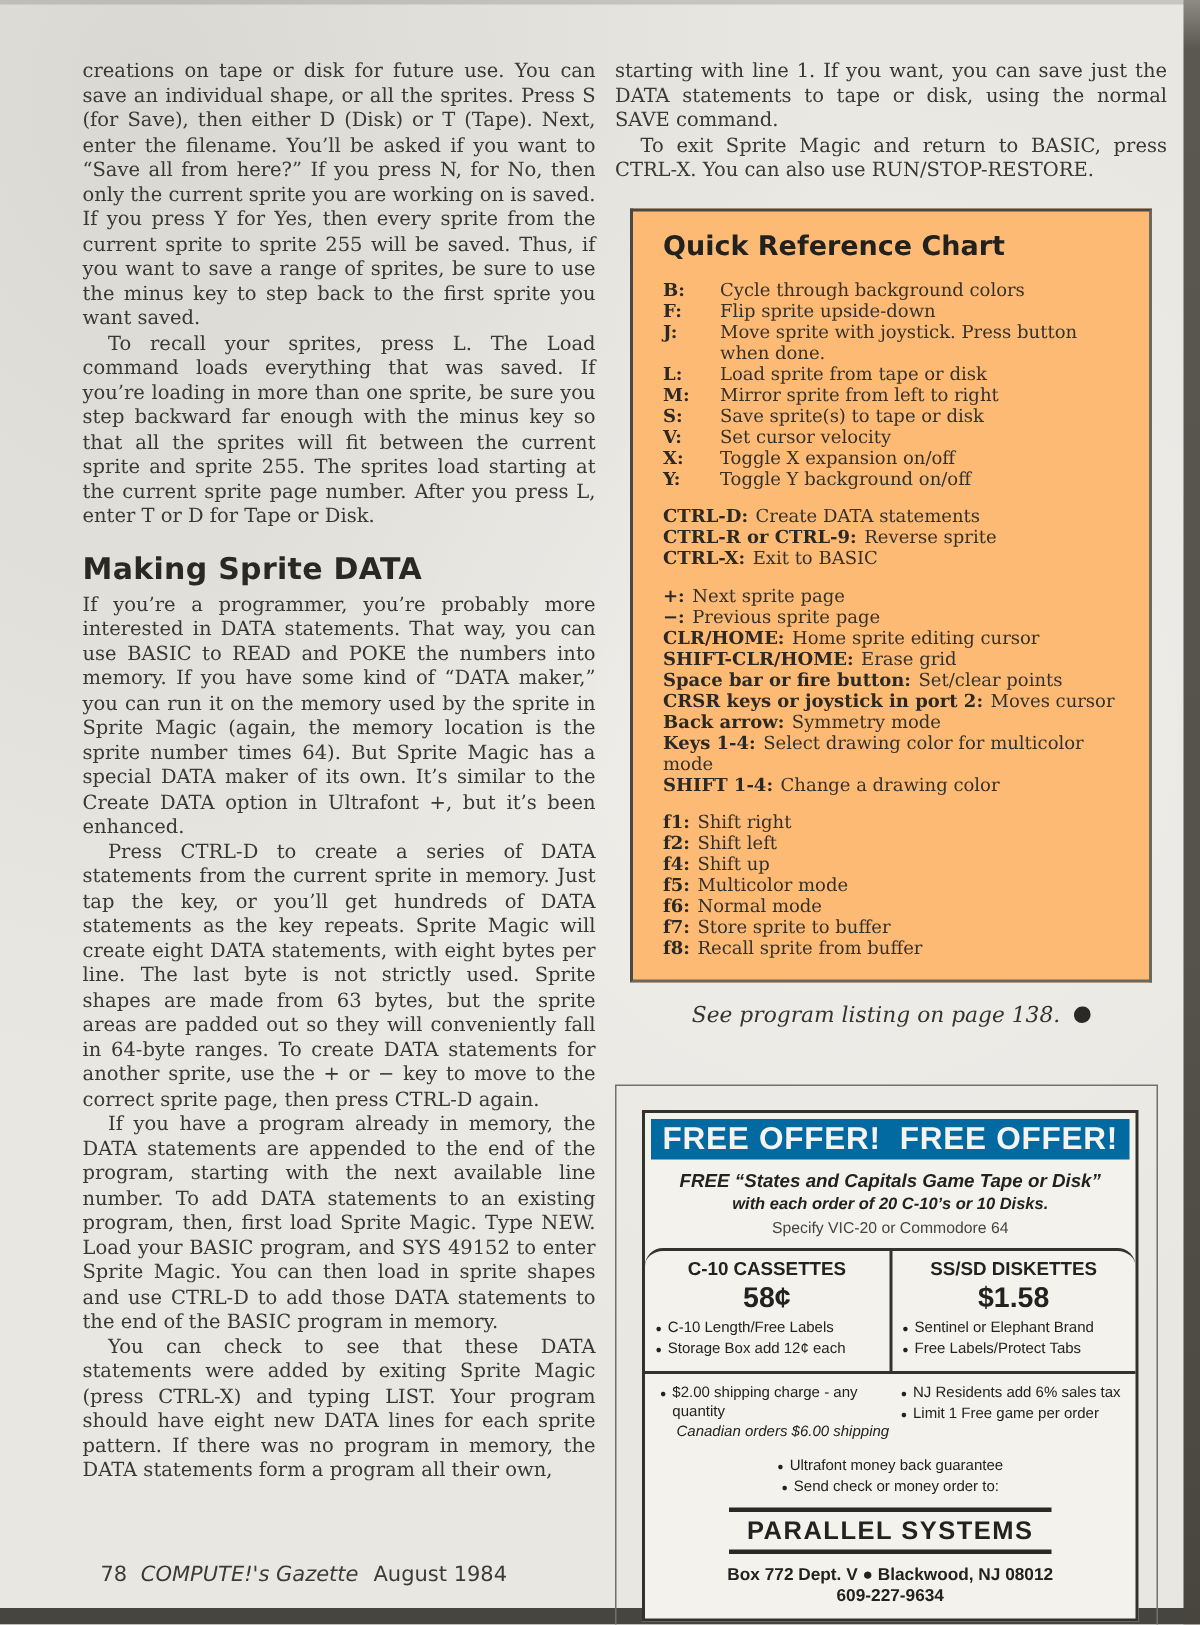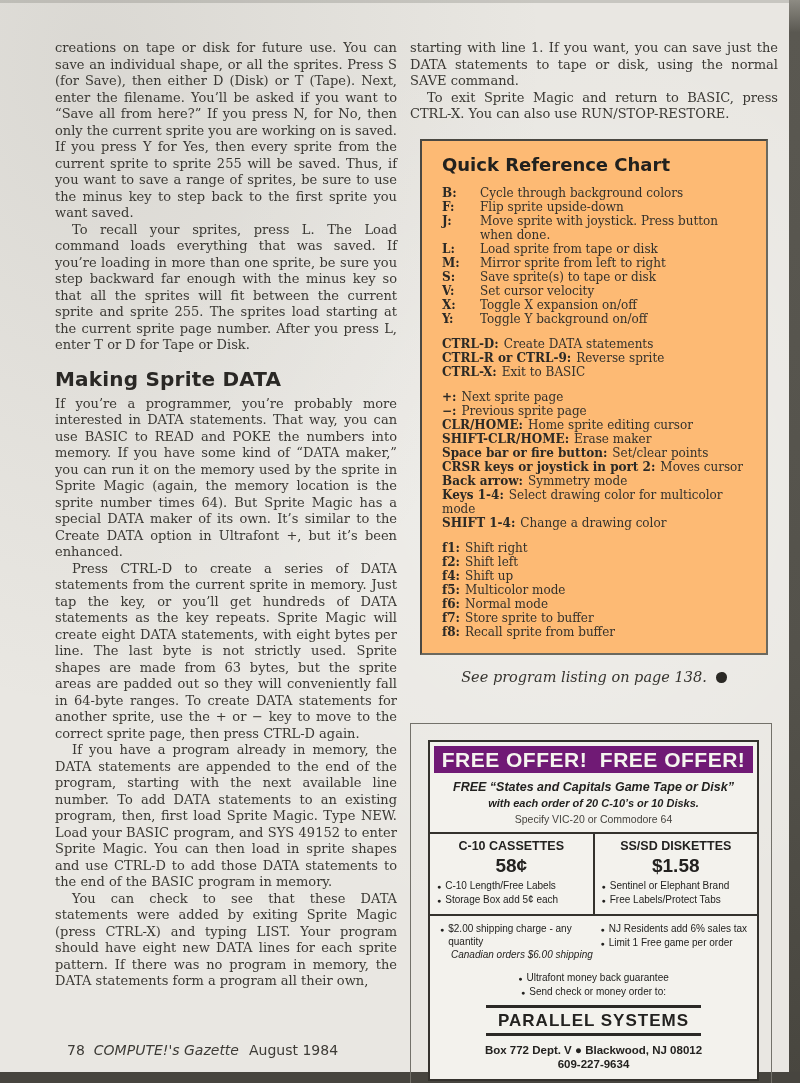--- a/index.html
+++ b/index.html
@@ -50,30 +50,30 @@
 
   .see-listing{margin:12px 0 0;text-align:center;font-style:italic;
     font-size:14.5px;line-height:20px;color:#36342f;}
   .end-marker{display:inline-block;width:11px;height:11px;border-radius:50% 45% 50% 48%;
     background:#2b2925;margin-left:9px;vertical-align:-1px;}
 
   
   .ad-outer{margin:36px 0 0;width:362px;box-sizing:border-box;
     border:1px solid #73716a;padding:16px 12px 27px 17px;}
   .ad-inner{border:2px solid #34322d;background:#f3f2ed;color:#232220;}
-  .ad-header{margin:4px 4px 0;background:#701a75;color:#f5f4ef;text-align:center;
+  .ad-header{margin:4px 4px 0;background:#0369a1;color:#f5f4ef;text-align:center;
     font-family:"Liberation Sans", sans-serif;font-weight:bold;font-size:21px;line-height:27px;
     letter-spacing:0.5px;white-space:pre;}
   .ad-sub1{font-family:"Liberation Sans", sans-serif;font-weight:bold;font-style:italic;
     font-size:12.5px;line-height:15px;text-align:center;margin-top:7px;}
   .ad-sub2{font-family:"Liberation Sans", sans-serif;font-weight:bold;font-style:italic;
     font-size:11px;line-height:13px;text-align:center;margin-top:2px;}
   .ad-sub3{font-family:"Liberation Sans", sans-serif;font-size:10.5px;line-height:13px;
     text-align:center;margin:3px 0 6px;color:#46443f;}
-  .ad-products{border-top:2px solid #34322d;display:flex;}
+  .ad-products{border-top:2px solid #34322d;display:flex;border-radius:12px;}
   .ad-product{flex:1;padding:5px 7px 7px;box-sizing:border-box;}
   .ad-product.first{border-right:2px solid #34322d;}
   .ad-prod-name{font-family:"Liberation Sans", sans-serif;font-weight:bold;
     font-size:12.5px;line-height:15px;text-align:center;}
   .ad-prod-price{font-family:"Liberation Sans", sans-serif;font-weight:bold;
     font-size:19px;line-height:21px;text-align:center;margin:1px 0 3px;}
   .ad-bullet{font-family:"Liberation Sans", sans-serif;font-size:10px;line-height:13px;
     display:flex;gap:4px;align-items:baseline;}
   .blt{flex:0 0 auto;}
   .blt::before{content:"●";font-size:7px;}
@@ -192,21 +192,21 @@
 
         <div class="qrc-line">
           <span class="qrc-key-inline">−:</span><span class="qrc-desc-inline">Previous sprite page</span>
         </div>
 
         <div class="qrc-line">
           <span class="qrc-key-inline">CLR/HOME:</span><span class="qrc-desc-inline">Home sprite editing cursor</span>
         </div>
 
         <div class="qrc-line">
-          <span class="qrc-key-inline">SHIFT-CLR/HOME:</span><span class="qrc-desc-inline">Erase maker</span>
+          <span class="qrc-key-inline">SHIFT-CLR/HOME:</span><span class="qrc-desc-inline">Erase grid</span>
         </div>
 
         <div class="qrc-line">
           <span class="qrc-key-inline">Space bar or fire button:</span><span class="qrc-desc-inline">Set/clear points</span>
         </div>
 
         <div class="qrc-line">
           <span class="qrc-key-inline">CRSR keys or joystick in port 2:</span><span class="qrc-desc-inline">Moves cursor</span>
         </div>
 
@@ -268,21 +268,21 @@
       <div class="ad-products">
         <div class="ad-product first">
           <div class="ad-prod-name">C-10 CASSETTES</div>
           <div class="ad-prod-price">58¢</div>
           <div class="ad-bullet">
               <span class="blt"></span>
               <span>C-10 Length/Free Labels</span>
             </div>
           <div class="ad-bullet">
               <span class="blt"></span>
-              <span>Storage Box add 5¢ each</span>
+              <span>Storage Box add 12¢ each</span>
             </div>
         </div>
         <div class="ad-product">
           <div class="ad-prod-name">SS/SD DISKETTES</div>
           <div class="ad-prod-price">$1.58</div>
           <div class="ad-bullet">
               <span class="blt"></span>
               <span>Sentinel or Elephant Brand</span>
             </div>
           <div class="ad-bullet">

